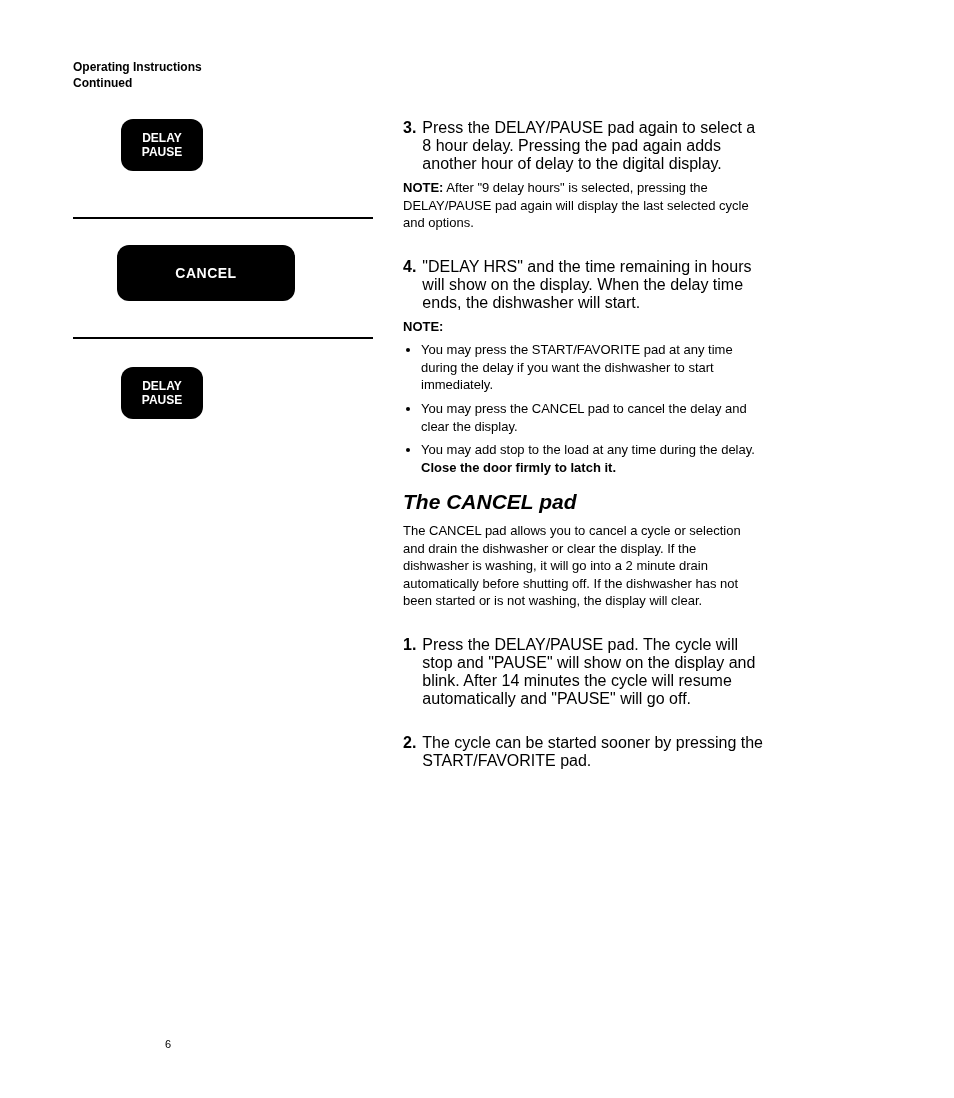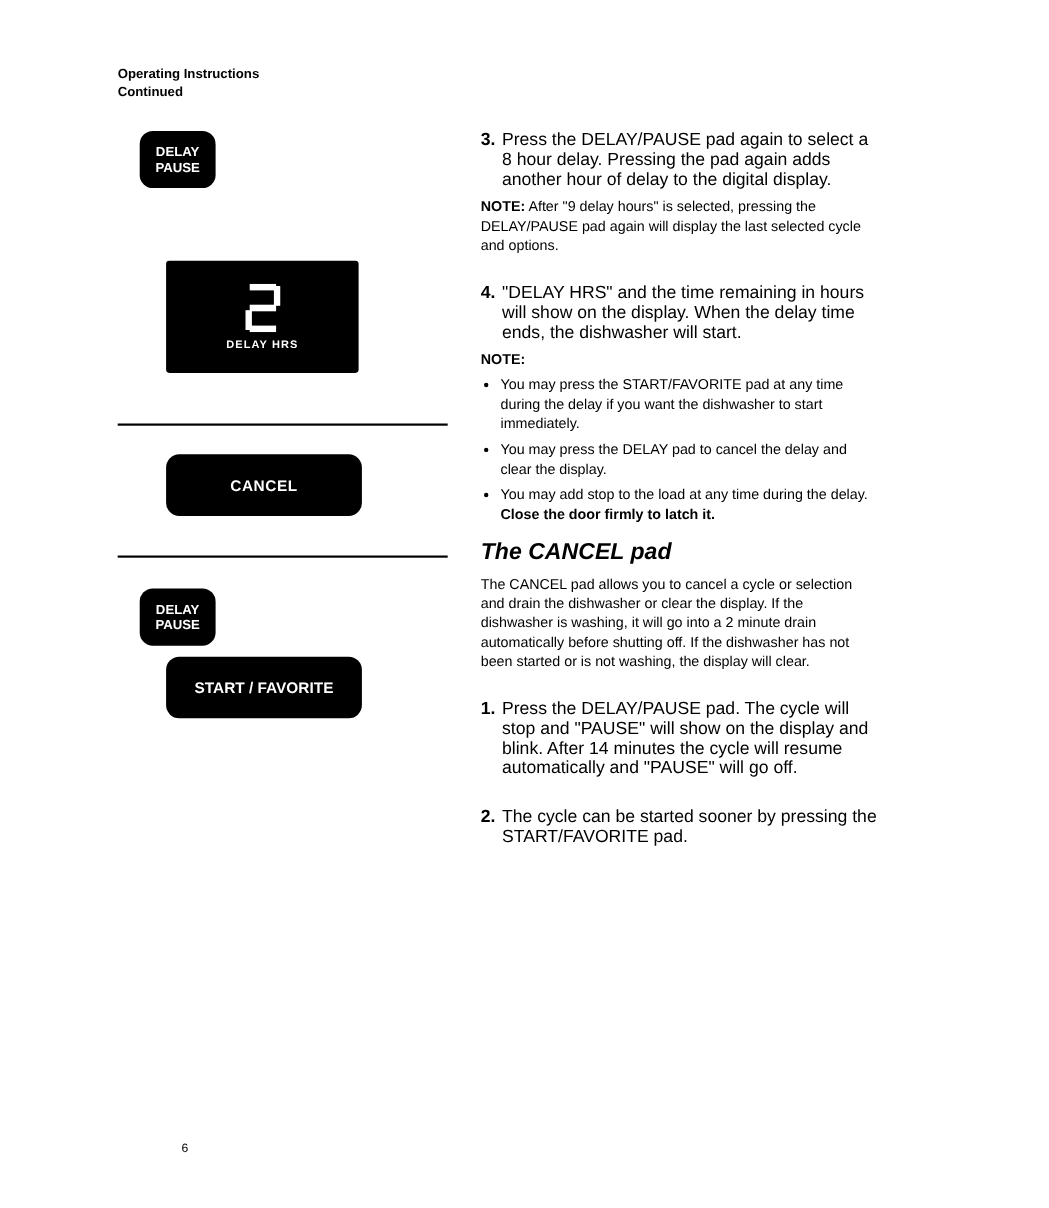--- a/index.html
+++ b/index.html
@@ -7,21 +7,21 @@
     background: #fff;
     color: #000;
     margin: 0;
     padding: 0;
     width: 954px;
   }
   .page {
     width: 954px;
     height: 1098px;
     position: relative;
-    padding: 60px 110px 40px 107px;
+    padding: 60px 110px 40px 73px;
     box-sizing: border-box;
   }
   .header {
     font-size: 12px;
     font-weight: bold;
     margin-bottom: 28px;
     line-height: 1.3;
   }
   .cols {
     display: flex;
@@ -39,25 +39,25 @@
     background: #000;
     color: #fff;
     border-radius: 12px;
     display: flex;
     align-items: center;
     justify-content: center;
     font-weight: bold;
     text-align: center;
   }
   .btn-delaypause {
-    width: 69px;
+    width: 82px;
     height: 52px;
     font-size: 12px;
     line-height: 1.2;
-    margin-left: 20px;
+    margin-left: 48px;
   }
   .display-panel {
     background: #000;
     color: #fff;
     width: 175px;
     height: 102px;
     margin-left: 44px;
     margin-top: 66px;
     border-radius: 3px;
     display: flex;
@@ -155,53 +155,38 @@
 
     <div class="left-col">
 
       <div class="btn btn-delaypause">
         <div>
           <div>DELAY</div>
           <div>PAUSE</div>
         </div>
       </div>
 
-      <div class="display-panel">
-        <div class="digit-wrap">
-          <svg class="digit-svg" width="32" height="44" viewBox="0 0 32 44">
-            <rect x="4" y="0" width="24" height="6" fill="#fff"></rect>
-            <rect x="26" y="2" width="6" height="18" fill="#fff"></rect>
-            <rect x="4" y="19" width="24" height="6" fill="#fff"></rect>
-            <rect x="0" y="24" width="6" height="18" fill="#fff"></rect>
-            <rect x="4" y="38" width="24" height="6" fill="#fff"></rect>
-          </svg>
-          <div class="dlabel">DELAY  HRS</div>
-        </div>
-      </div>
 
       <hr class="hr">
 
       <div class="btn btn-cancel">
         <span>CANCEL</span>
       </div>
 
       <hr class="hr" style="margin-top:36px">
 
       <div style="height:28px"></div>
 
       <div class="btn btn-delaypause">
         <div>
           <div>DELAY</div>
           <div>PAUSE</div>
         </div>
       </div>
 
-      <div class="btn btn-startfav">
-        <span>START / FAVORITE</span>
-      </div>
 
     </div>
 
     <div class="right-col">
 
       <div class="ol-item">
         <span class="num">3.</span>
         <span>Press the DELAY/PAUSE pad again to select a 8 hour delay. Pressing the pad again adds another hour of delay to the digital display.</span>
       </div>
 
@@ -215,21 +200,21 @@
         <span class="num">4.</span>
         <span>"DELAY HRS" and the time remaining in hours will show on the display. When the delay time ends, the dishwasher will start.</span>
       </div>
 
       <p>
         <span class="note-label">NOTE:</span>
       </p>
 
       <ul class="bullets">
         <li>You may press the START/FAVORITE pad at any time during the delay if you want the dishwasher to start immediately.</li>
-        <li>You may press the DELAY pad to cancel the delay and clear the display.</li>
+        <li>You may press the CANCEL pad to cancel the delay and clear the display.</li>
         <li>
           <span>You may add stop to the load at any time during the delay. </span><span class="bold">Close the door firmly to latch it.</span>
         </li>
       </ul>
 
       <h2 class="section-title">
         <span>The </span><span class="bold">CANCEL</span><span> pad</span>
       </h2>
       <p>The CANCEL pad allows you to cancel a cycle or selection and drain the dishwasher or clear the display. If the dishwasher is washing, it will go into a 2 minute drain automatically before shutting off. If the dishwasher has not been started or is not washing, the display will clear.</p>
 

